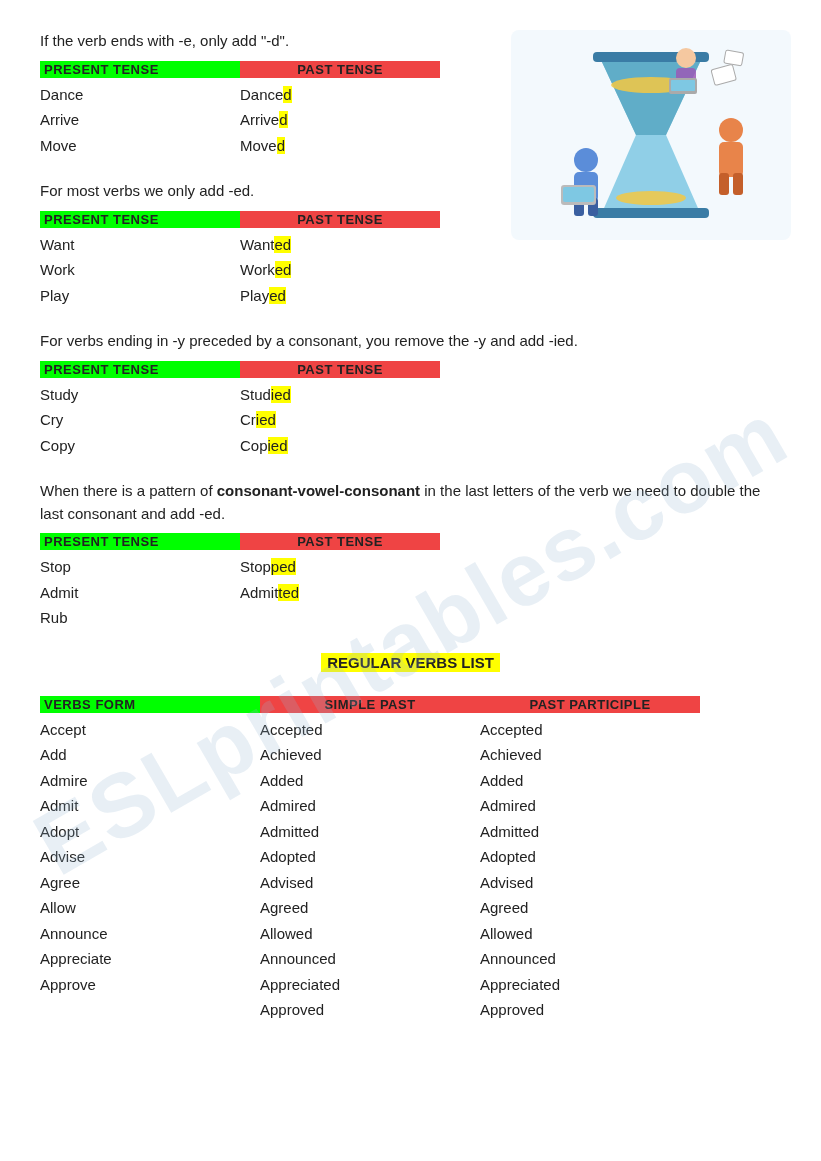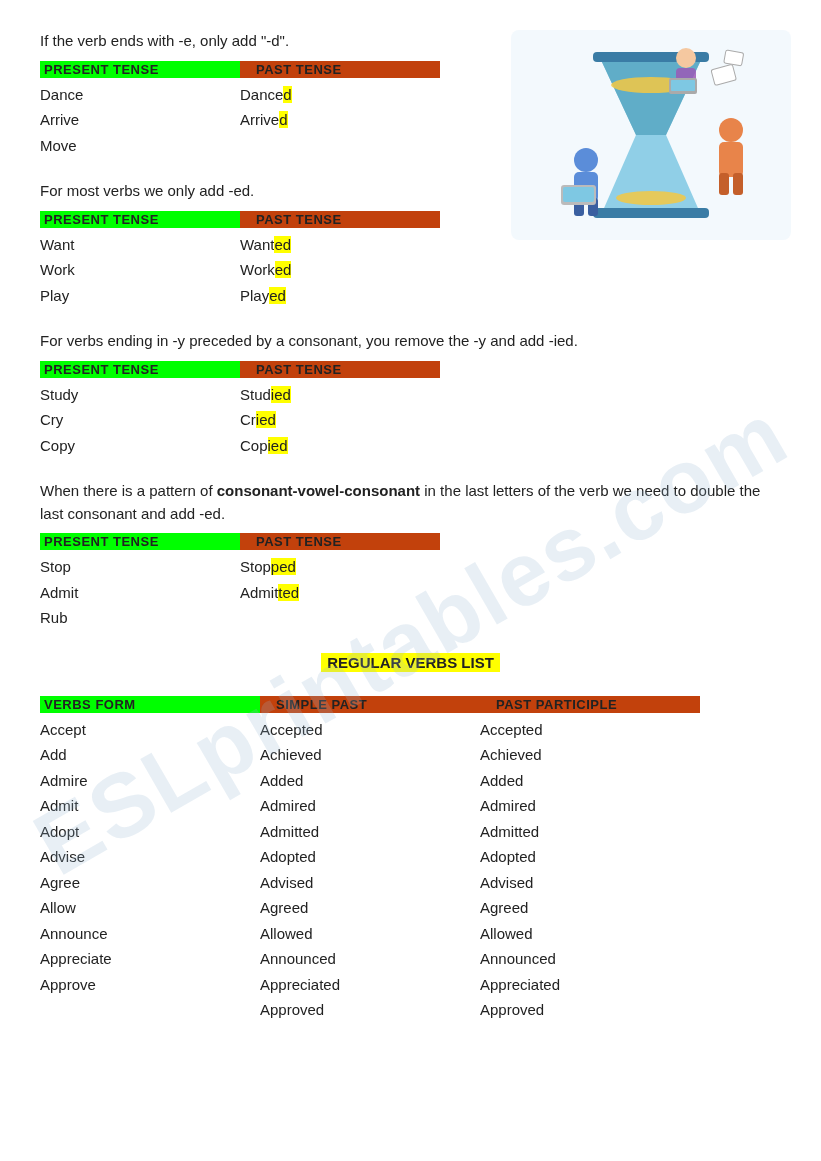--- a/index.html
+++ b/index.html
@@ -21,27 +21,28 @@
     .header-green {
       background: #00ff00;
       font-weight: bold;
       font-size: 13px;
       padding: 1px 4px;
       display: inline-block;
       margin-bottom: 4px;
       letter-spacing: 0.5px;
     }
     .header-yellow {
-      background: #c2410c;
+      background: #ef4444;
       font-weight: bold;
       font-size: 13px;
-      padding: 1px 16px;
+      padding: 1px 4px;
       display: inline-block;
       margin-bottom: 4px;
       letter-spacing: 0.5px;
+      text-align: center;
     }
     .word-row { line-height: 1.7; }
     .highlight-yellow { background: #ffff00; }
     .center-title {
       text-align: center;
       font-weight: bold;
       font-size: 15px;
       background: #ffff00;
       display: inline-block;
       padding: 1px 6px;
@@ -128,20 +129,21 @@
     <div class="col">
       <span class="header-green">PRESENT TENSE</span>
       <span class="word-row">Dance</span>
       <span class="word-row">Arrive</span>
       <span class="word-row">Move</span>
     </div>
     <div class="col">
       <span class="header-yellow">PAST TENSE</span>
       <span class="word-row">Dance<span class="highlight-yellow">d</span></span>
       <span class="word-row">Arrive<span class="highlight-yellow">d</span></span>
+      <span class="word-row">Move<span class="highlight-yellow">d</span></span>
     </div>
   </div>
 </div>
 
 <div class="section">
   <div class="rule-text">For most verbs we only add -ed.</div>
   <div class="tense-table">
     <div class="col">
       <span class="header-green">PRESENT TENSE</span>
       <span class="word-row">Want</span>

